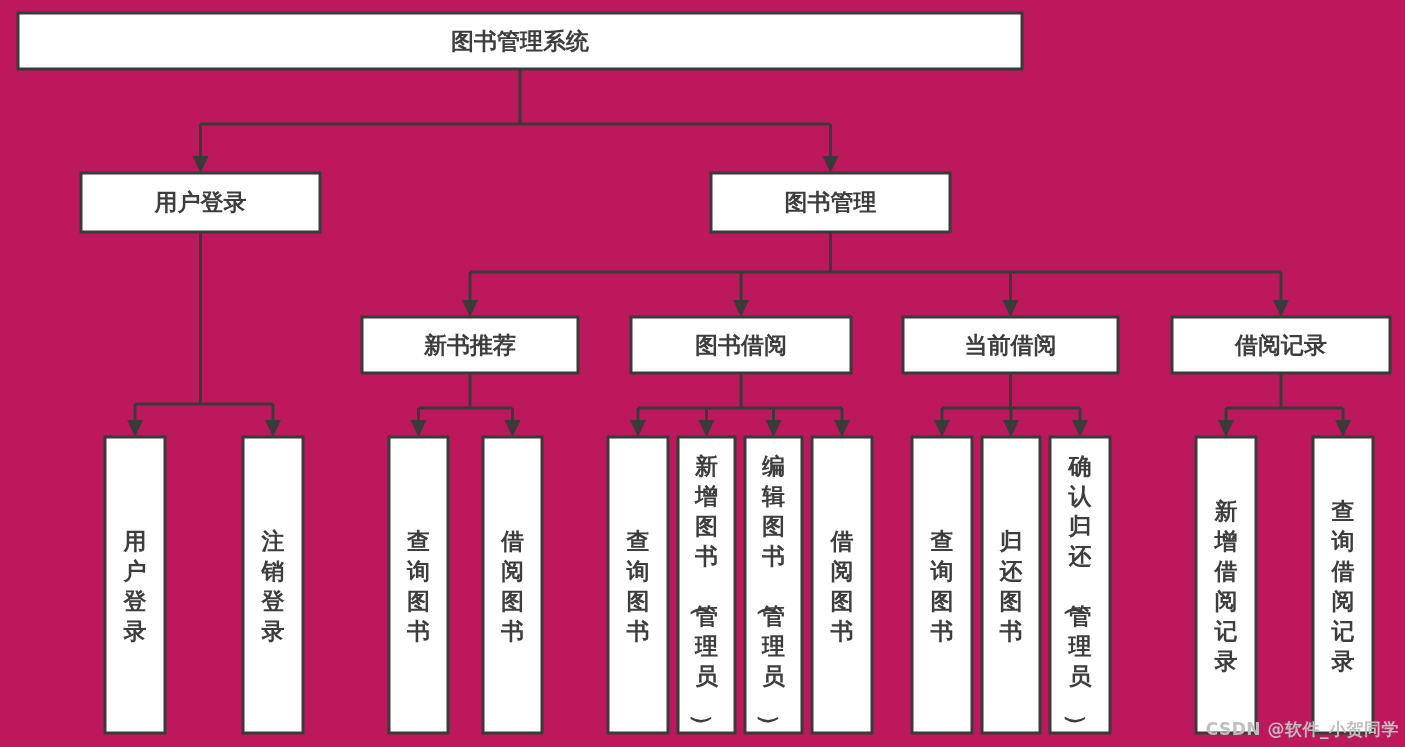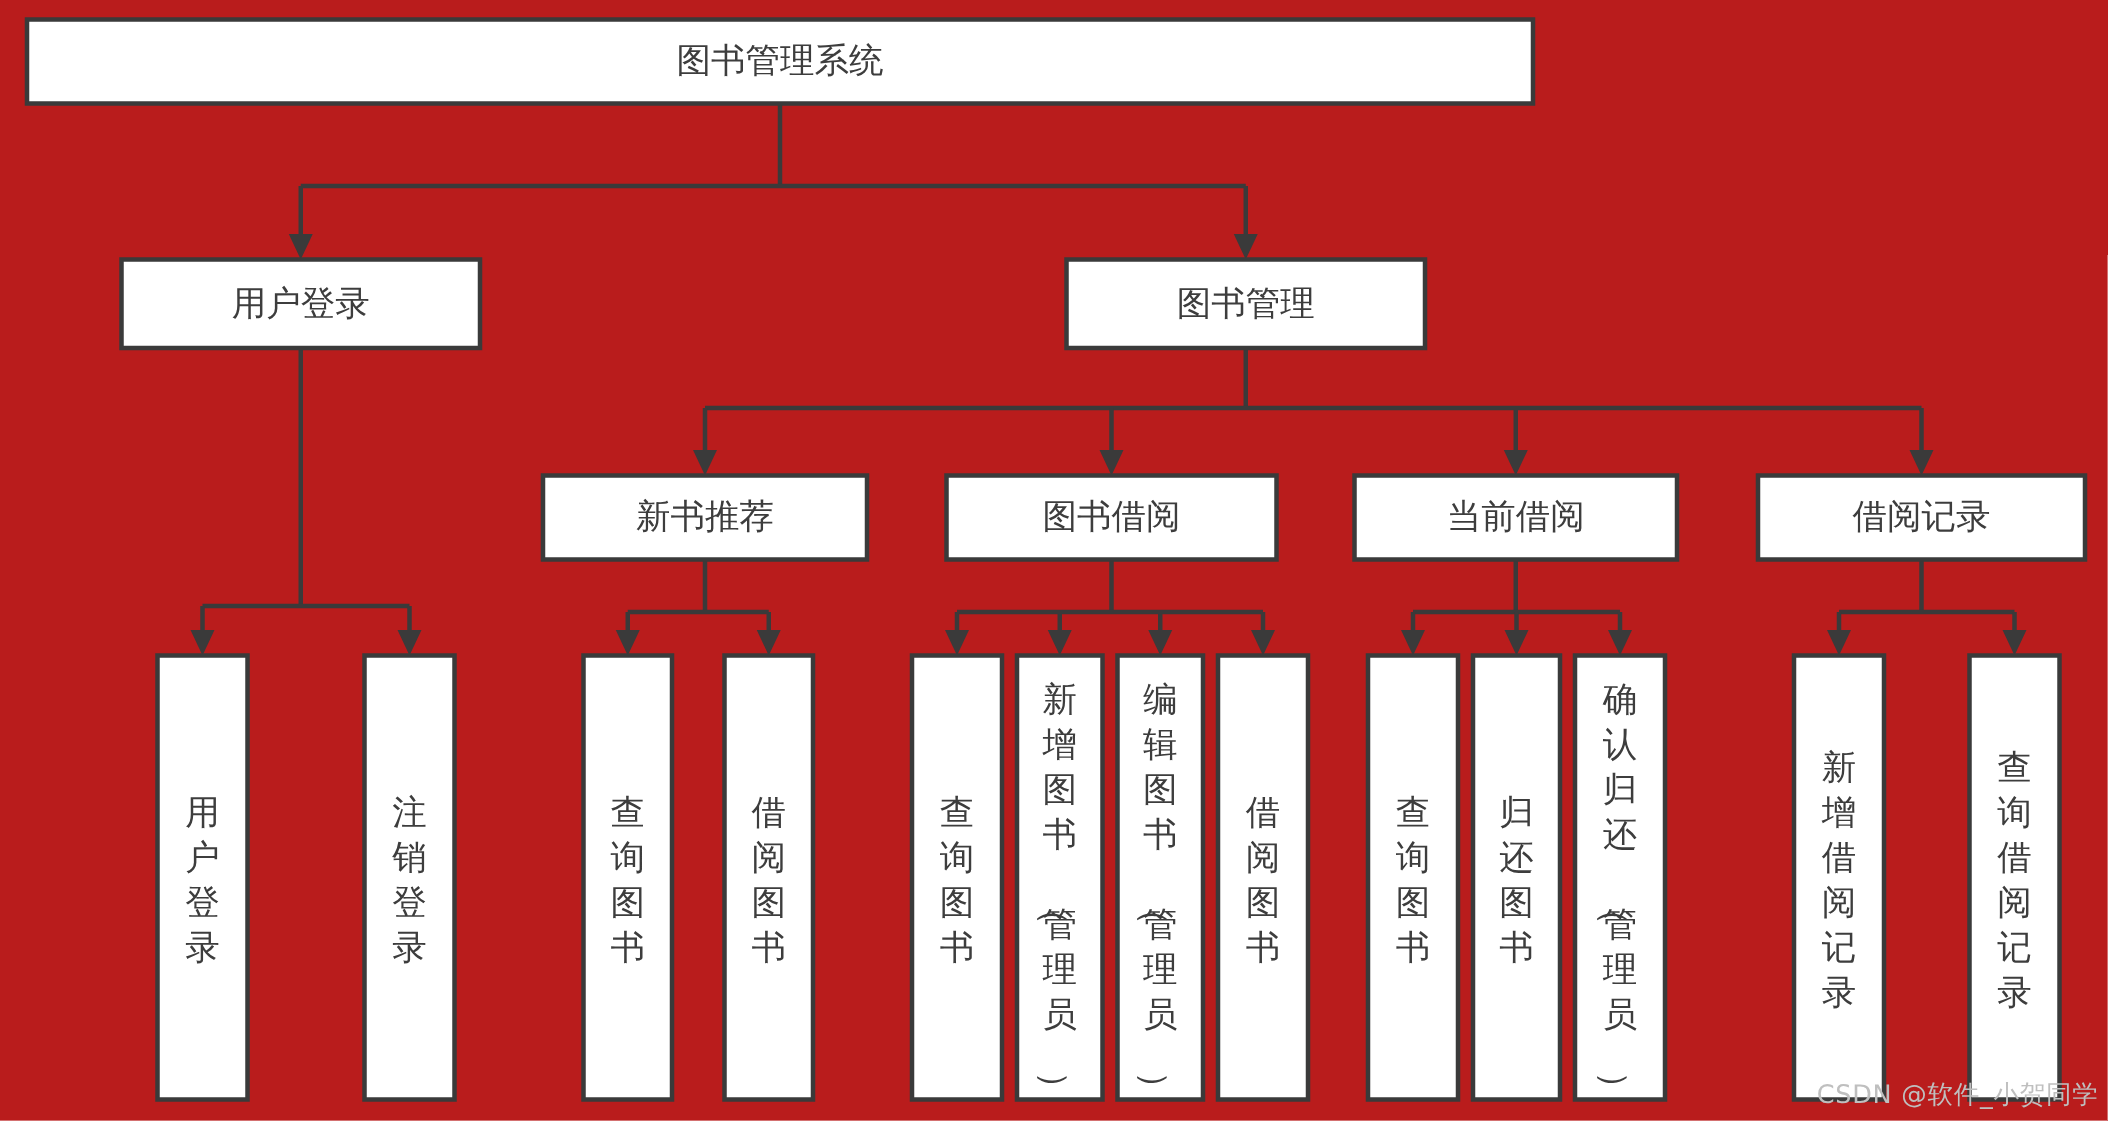--- a/index.html
+++ b/index.html
@@ -10,21 +10,22 @@
   body {
     width: 1405px;
     height: 747px;
     font-family: "DejaVu Sans", "Liberation Sans", sans-serif;
     overflow: hidden;
   }
   #diagram-root {
     position: relative;
     width: 1405px;
     height: 747px;
-    background: #b91c1c;
+    background: #be185d;
+    font-weight: bold;
   }
   svg#flow {
     position: absolute;
     left: 0;
     top: 0;
     width: 1405px;
     height: 747px;
   }
   .node-box {
     fill: #ffffff;

